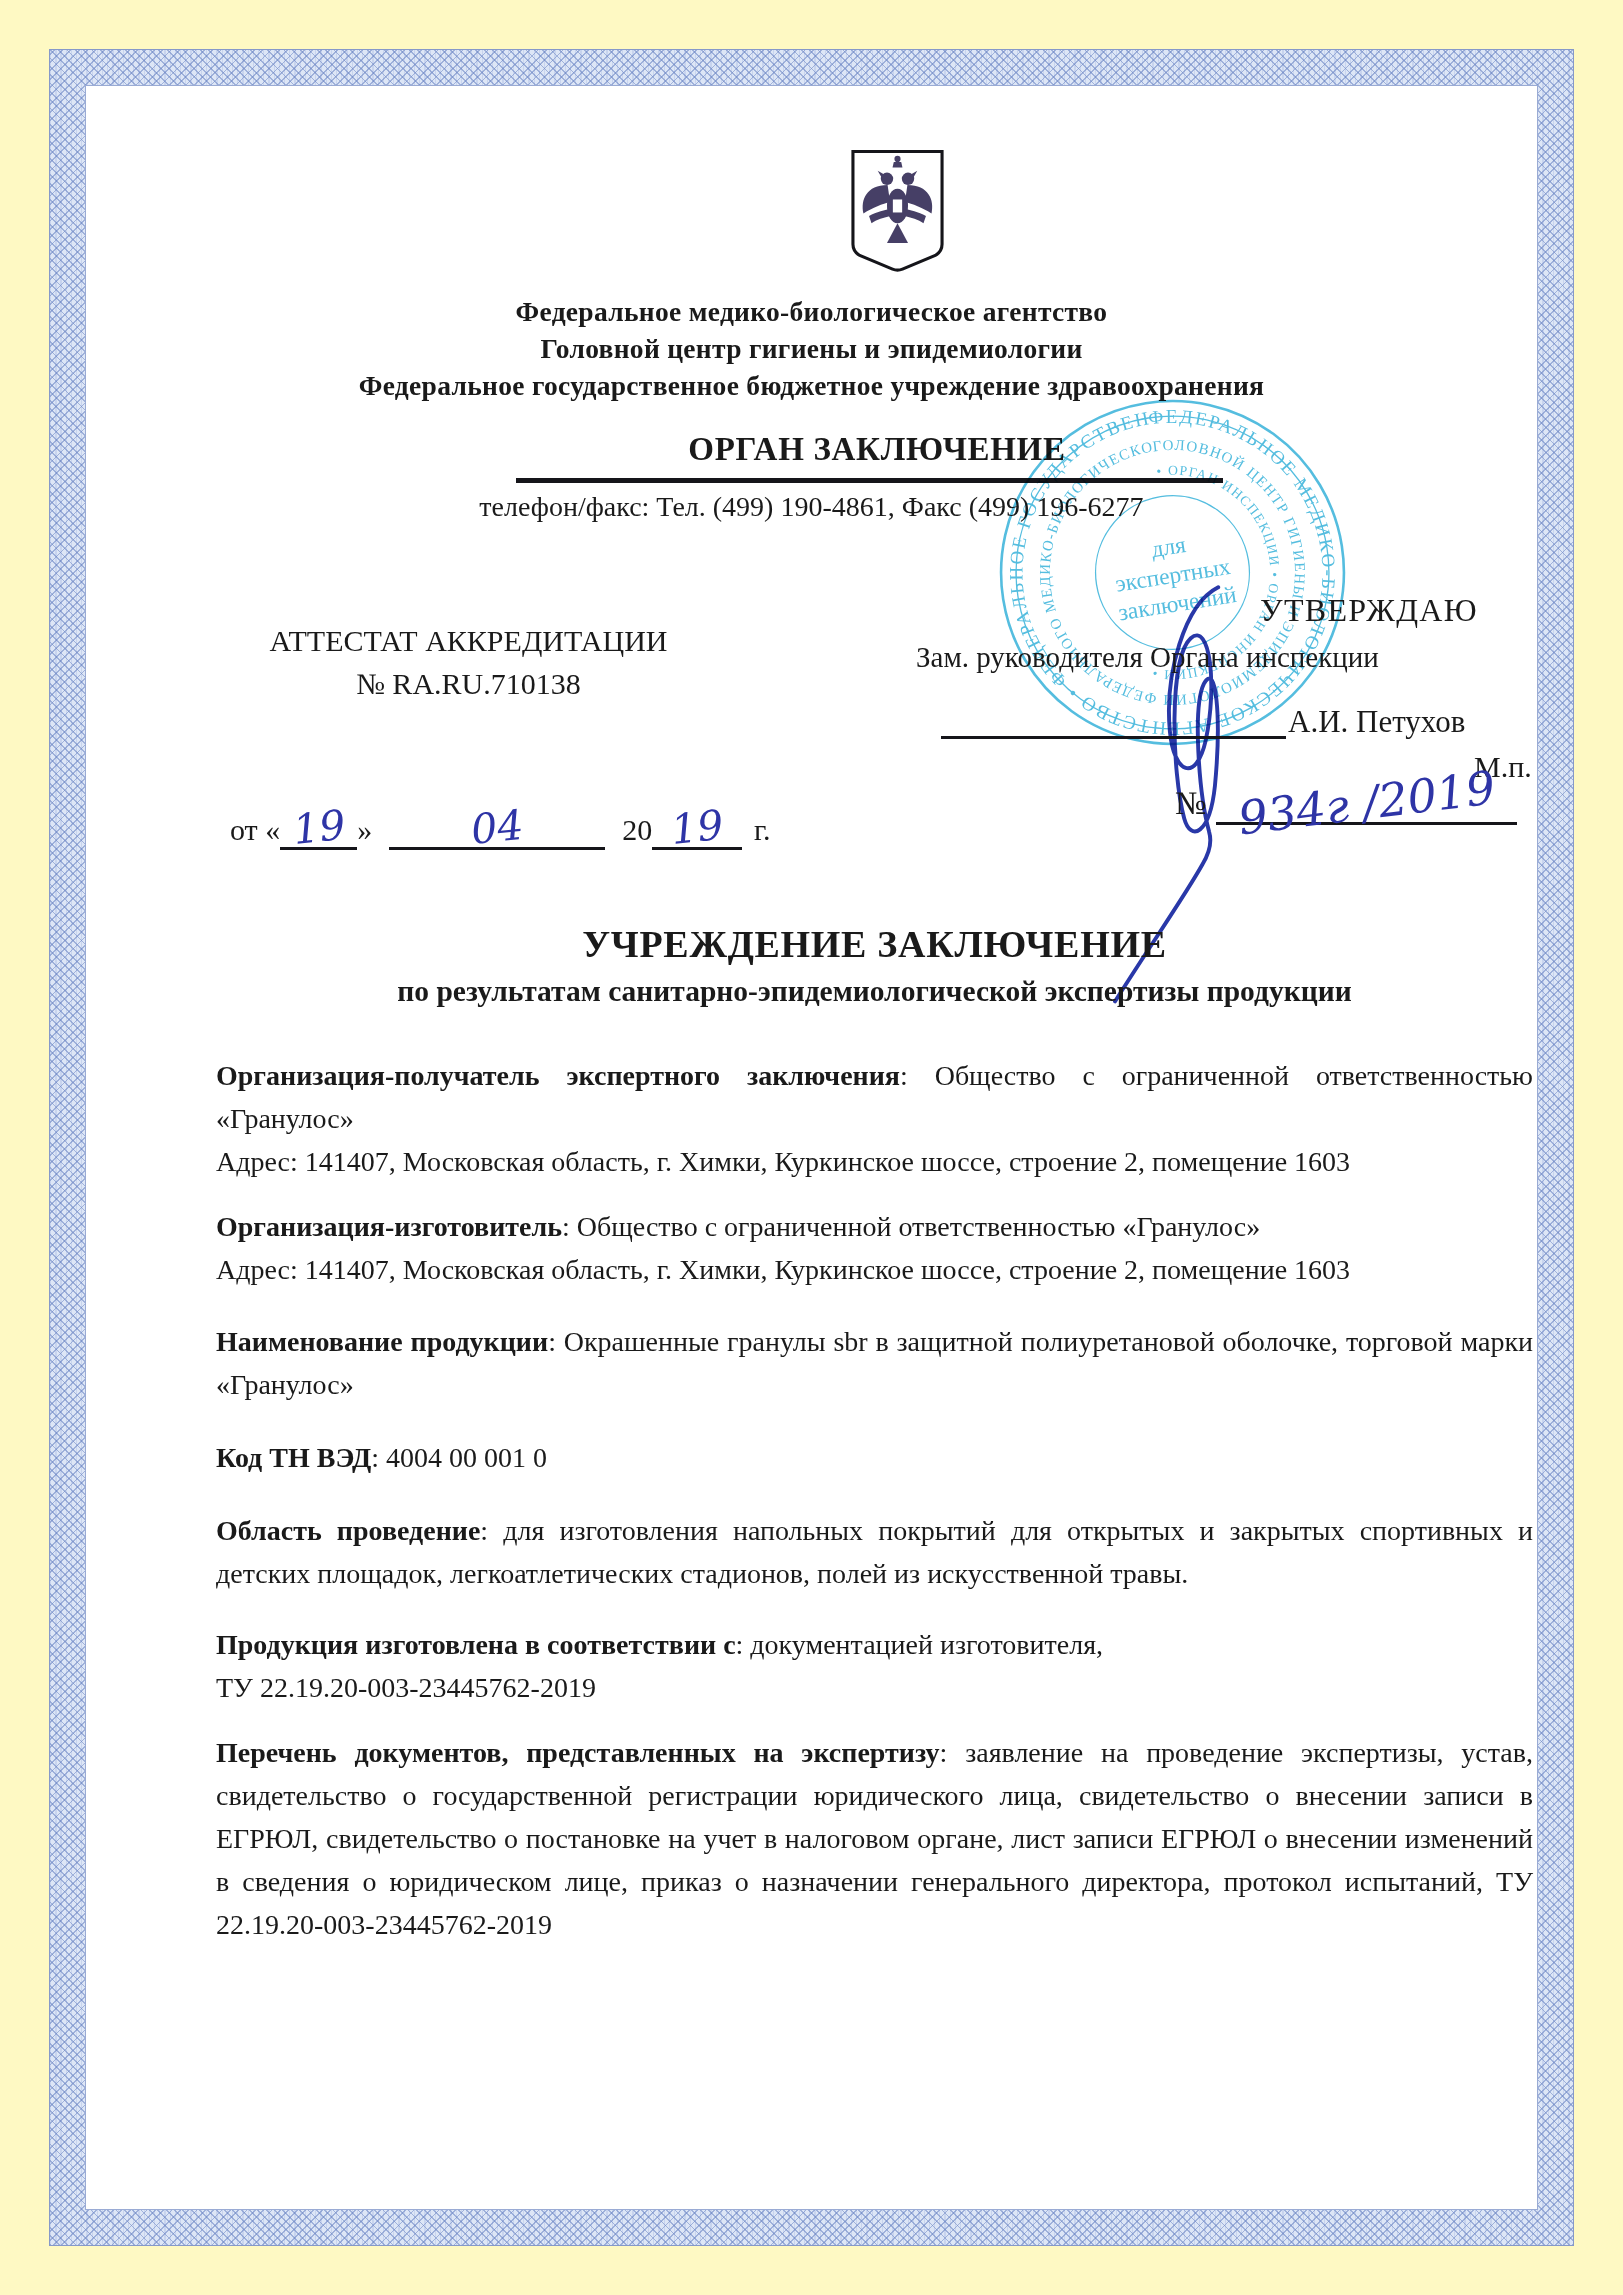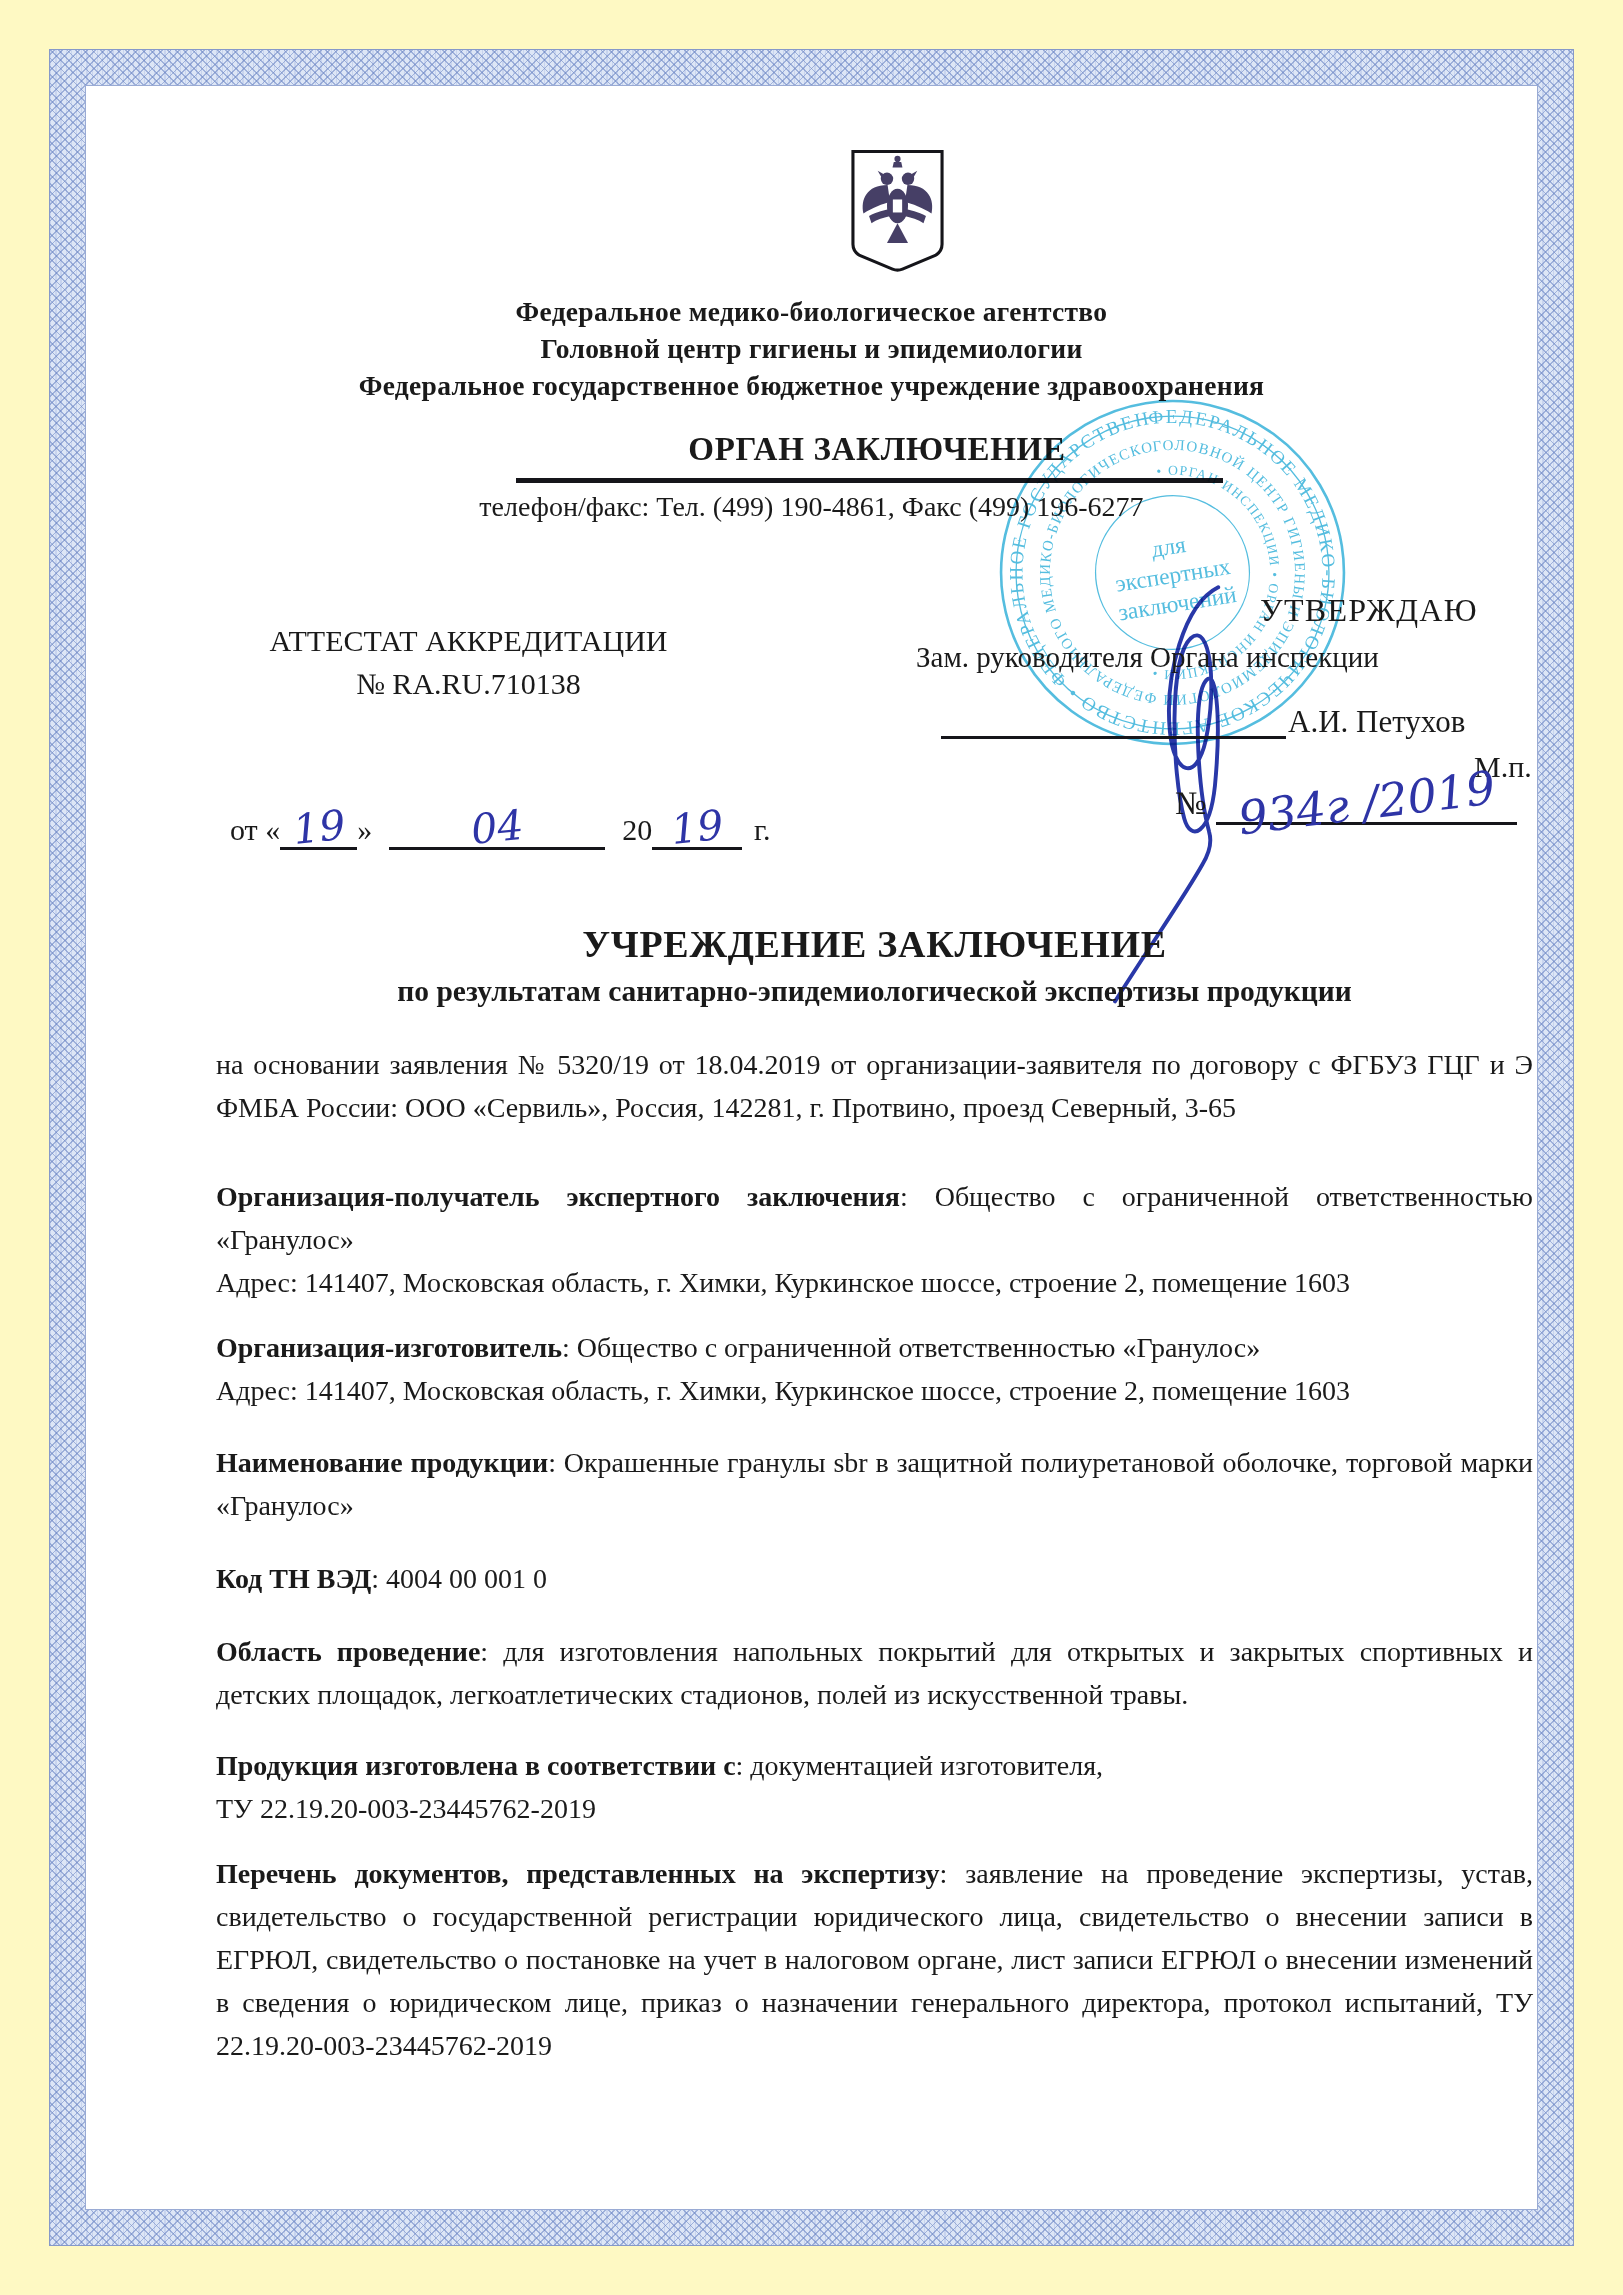--- a/index.html
+++ b/index.html
@@ -165,21 +165,20 @@
     <span class="num-label">№</span>
     <span class="u u-num">
       <span class="hw-text num-val">934г /2019</span>
     </span>
   </div>
 
   <div class="body-content">
     <h1 class="doc-title">УЧРЕЖДЕНИЕ ЗАКЛЮЧЕНИЕ</h1>
     <h2 class="doc-subtitle">по результатам санитарно-эпидемиологической экспертизы продукции</h2>
 
-    <p class="section s0"><span>на основании заявления № 5320/19 от 18.04.2019 от организации-заявителя по договору с ФГБУЗ ГЦГ и Э ФМБА России: ООО «Сервиль», Россия, 142281, г. Протвино, проезд Северный, 3-65</span></p>
 
     <p class="section s1"><span class="lead optional">Организация-получатель экспертного заключения</span><span>: Общество с ограниченной ответственностью «Гранулос»</span><span class="line2 optional">Адрес: 141407, Московская область, г. Химки, Куркинское шоссе, строение 2, помещение 1603</span></p>
 
     <p class="section s2"><span class="lead optional">Организация-изготовитель</span><span>: Общество с ограниченной ответственностью «Гранулос»</span><span class="line2 optional">Адрес: 141407, Московская область, г. Химки, Куркинское шоссе, строение 2, помещение 1603</span></p>
 
     <p class="section s3"><span class="lead optional">Наименование продукции</span><span>: Окрашенные гранулы sbr в защитной полиуретановой оболочке, торговой марки «Гранулос»</span></p>
 
     <p class="section s4"><span class="lead optional">Код ТН ВЭД</span><span>: 4004 00 001 0</span></p>
 
     <p class="section s5"><span class="lead optional">Область проведение</span><span>: для изготовления напольных покрытий для открытых и закрытых спортивных и детских площадок, легкоатлетических стадионов, полей из искусственной травы.</span></p>

